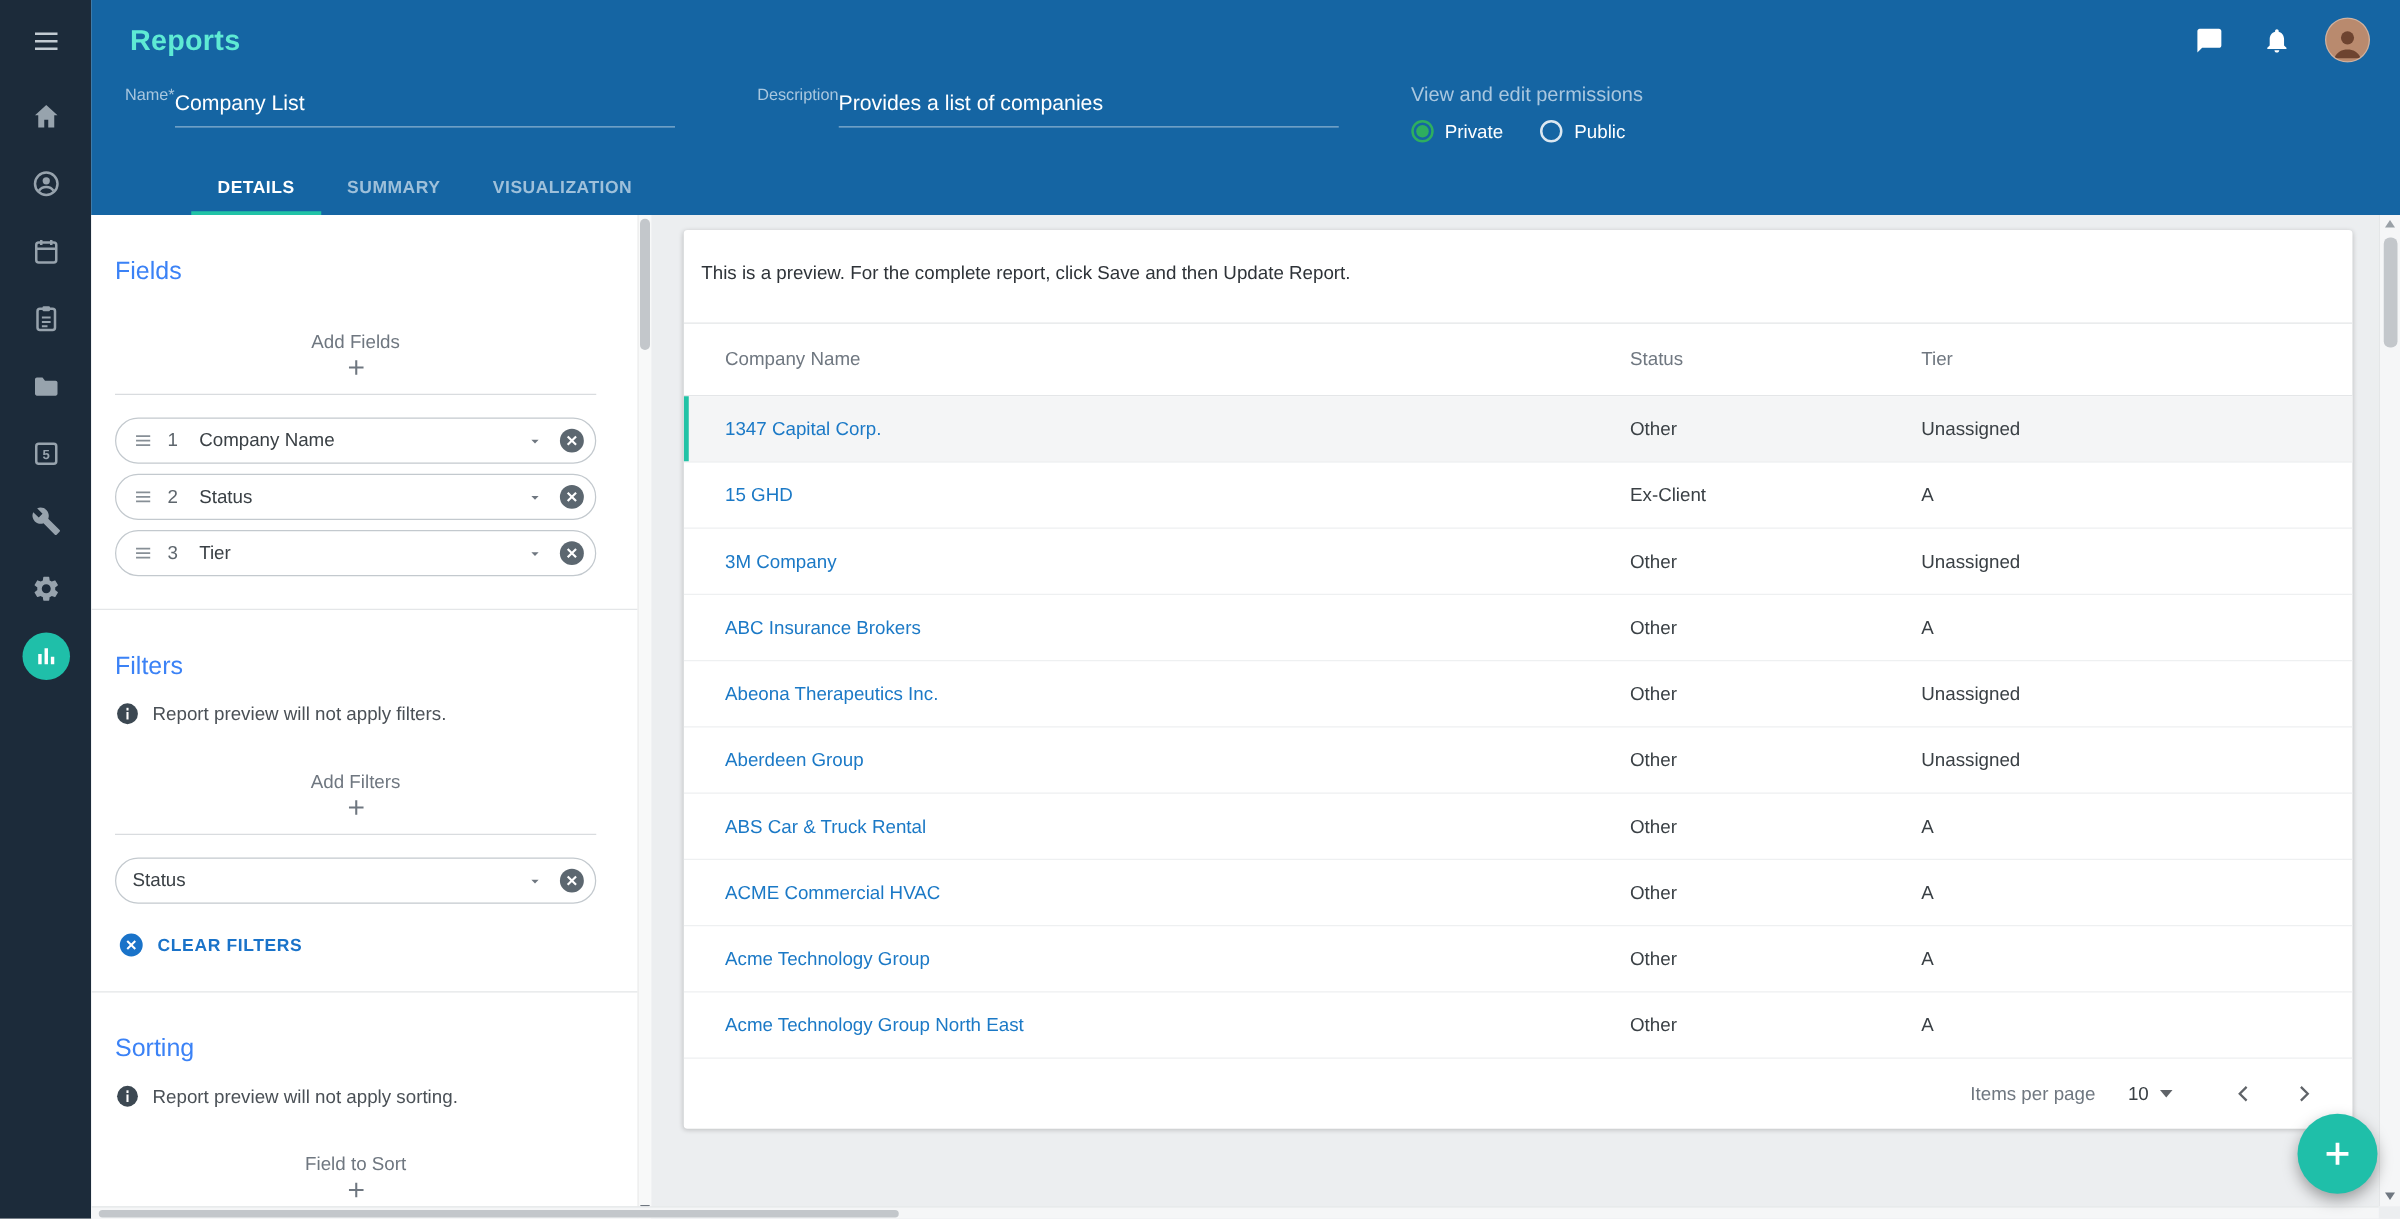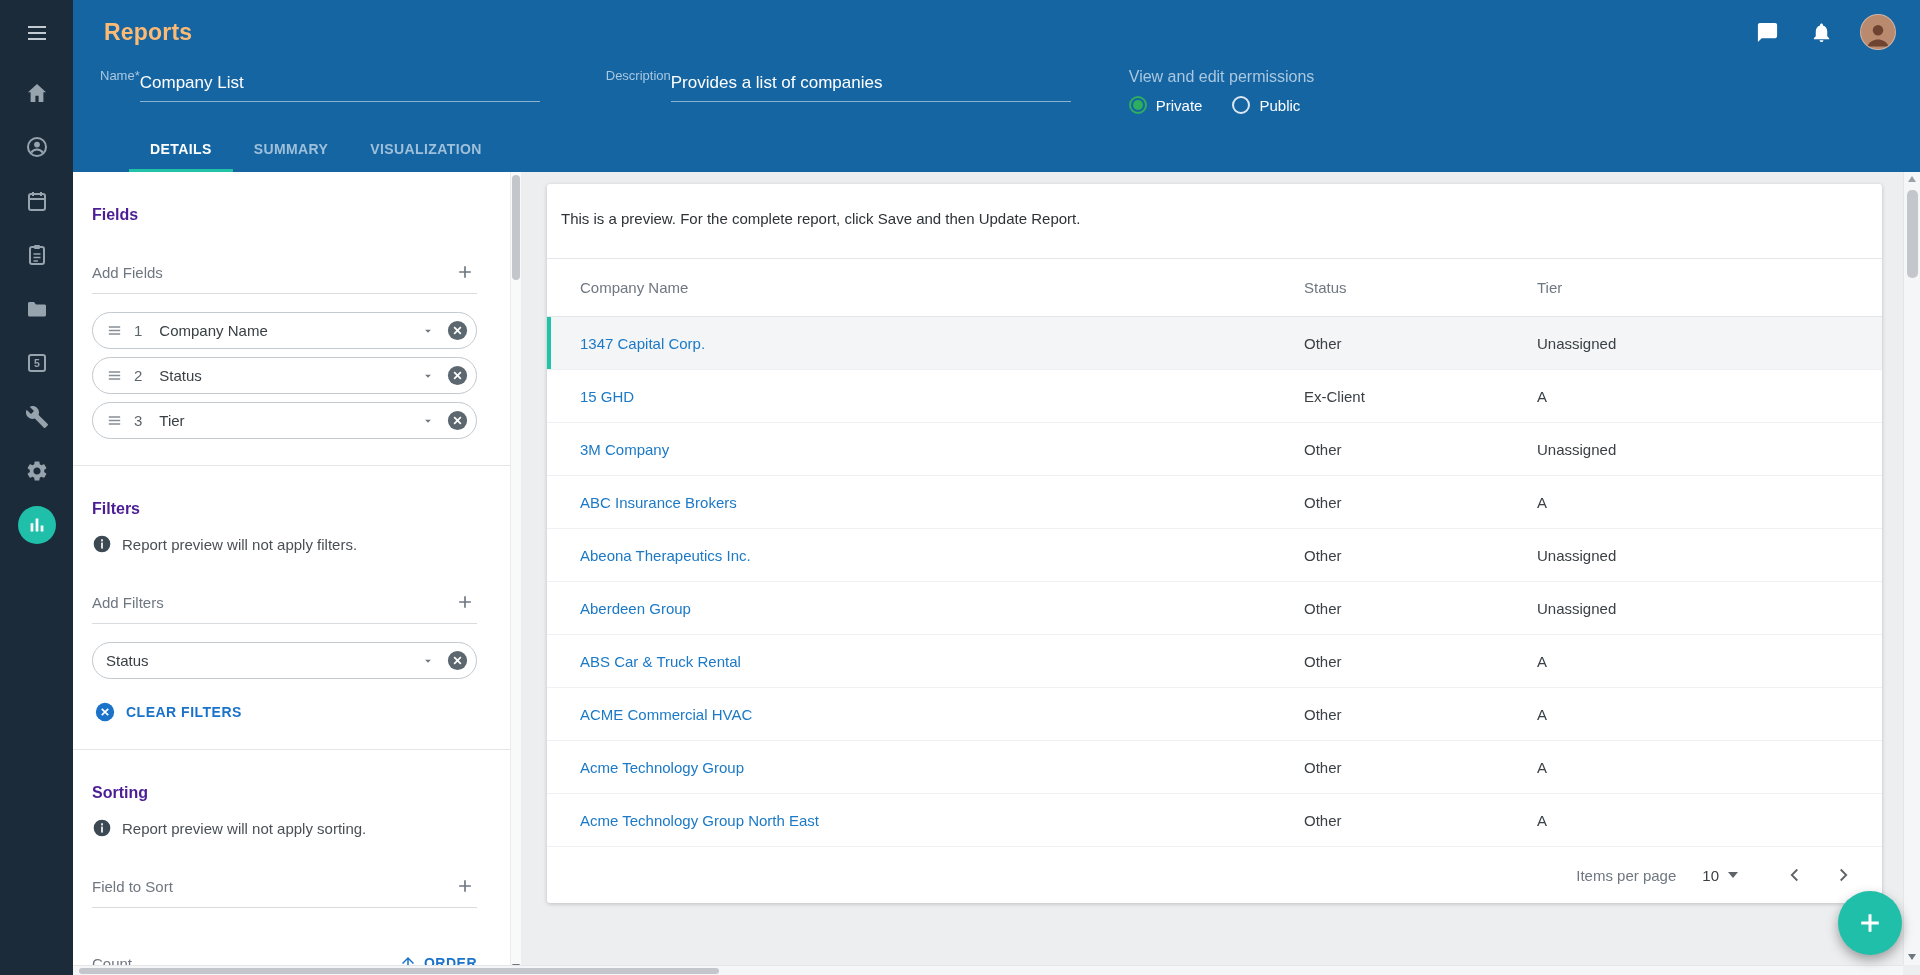--- a/index.html
+++ b/index.html
@@ -19,21 +19,21 @@
   .rail-btn svg { width:24px; height:24px; }
   .rail-btn.hamburger { color:#C2CBD2; margin-bottom:14px; }
   .active-circle { width:38px; height:38px; border-radius:50%; background:#1FBFA9; display:flex; align-items:center; justify-content:center; color:#fff; }
   .active-circle svg { width:22px; height:22px; }
 
   .content { flex:1; display:flex; flex-direction:column; min-width:0; }
 
   
   .topbar { background:#1565A3; flex-shrink:0; }
   .title-row { height:64px; display:flex; align-items:center; padding:0 24px 0 31px; }
-  .app-title { color:#fdba74; font-size:23px; font-weight:700; letter-spacing:.2px; }
+  .app-title { color:#5eead4; font-size:23px; font-weight:700; letter-spacing:.2px; }
   .title-actions { margin-left:auto; display:flex; align-items:center; gap:24px; }
   .icon-btn { color:#fff; display:flex; align-items:center; justify-content:center; width:30px; height:30px; }
   .icon-btn svg { width:23px; height:23px; }
   .avatar { width:36px; height:36px; border-radius:50%; background:#B98A6E; overflow:hidden; display:flex; align-items:flex-end; justify-content:center; border:1px solid rgba(255,255,255,.35); cursor:pointer; }
   .avatar svg { width:30px; height:30px; }
 
   .form-row { display:flex; align-items:flex-start; padding:4px 36px 14px 27px; }
   .tfield { display:flex; flex-direction:row; }
   .tfield label { font-size:13px; color:#A9C7DF; margin-bottom:2px; }
   .tfield input { background:transparent; border:none; outline:none; border-bottom:1px solid rgba(255,255,255,.5);
@@ -44,33 +44,33 @@
   .radios { display:flex; gap:30px; margin-top:10px; }
   .radio { display:flex; align-items:center; gap:9px; color:#fff; font-size:15px; cursor:pointer; }
   .radio-circle { width:18px; height:18px; border-radius:50%; flex-shrink:0; }
   .radio-circle.checked { border:2px solid #2EAE5F; }
   .radio-circle.checked .dot { display:block; width:10px; height:10px; margin:2px; border-radius:50%; background:#2EAE5F; }
   .radio-circle.unchecked { border:2px solid rgba(255,255,255,.85); }
   .header-actions { margin-left:auto; display:flex; align-items:center; gap:48px; padding-top:20px; }
   .hbtn { display:flex; align-items:center; gap:9px; color:#fff; font-size:15px; font-weight:700; letter-spacing:.8px; }
   .hbtn svg { width:20px; height:20px; }
 
-  .tabs { display:flex; padding-left:56px; }
+  .tabs { display:flex; padding-left:80px; }
   .tab { height:44px; display:flex; align-items:center; padding:0 21px; color:#9EC0DA; font-size:14px; font-weight:700;
          letter-spacing:.4px; border-bottom:3px solid transparent; }
   .tab.active { color:#fff; border-bottom-color:#21C3A6; }
 
   
   .main-row { flex:1; display:flex; position:relative; overflow:hidden; background:#ECEEF0; }
 
   
   .builder { width:448px; background:#fff; flex-shrink:0; position:relative; padding:0 44px 0 19px; overflow:hidden; }
-  .section-title { font-size:16px; font-weight:700; color:#4c1d95; margin-top:34px; }
+  .section-title { font-size:20px; font-weight:400; color:#3b82f6; margin-top:34px; }
   .section-title.first { margin-top:34px; }
-  .add-row { display:flex; align-items:center; justify-content:space-between; margin-top:36px; border-bottom:1px solid #D9DCDF; padding-bottom:9px; }
+  .add-row { display:flex; align-items:center; justify-content:flex-start; margin-top:36px; border-bottom:1px solid #D9DCDF; padding-bottom:9px;flex-direction:column; }
   .add-row .lbl { font-size:15px; color:#6F7780; }
   .plus-btn { color:#6F7780; width:24px; height:24px; display:flex; align-items:center; justify-content:center; }
   .plus-btn svg { width:20px; height:20px; }
   .chips { margin-top:18px; display:flex; flex-direction:column; gap:8px; }
   .chip { height:37px; border:1px solid #C3C9CE; border-radius:19px; display:flex; align-items:center; padding:0 7px 0 13px; background:#fff; }
   .chip .drag { color:#878F96; display:flex; cursor:grab; }
   .chip .drag svg { width:17px; height:17px; }
   .chip-num { font-size:15px; color:#5E666D; margin-left:11px; }
   .chip-label { font-size:15px; color:#3A4045; margin-left:17px; flex:1; }
   .chip-label.noindex { margin-left:0; }

